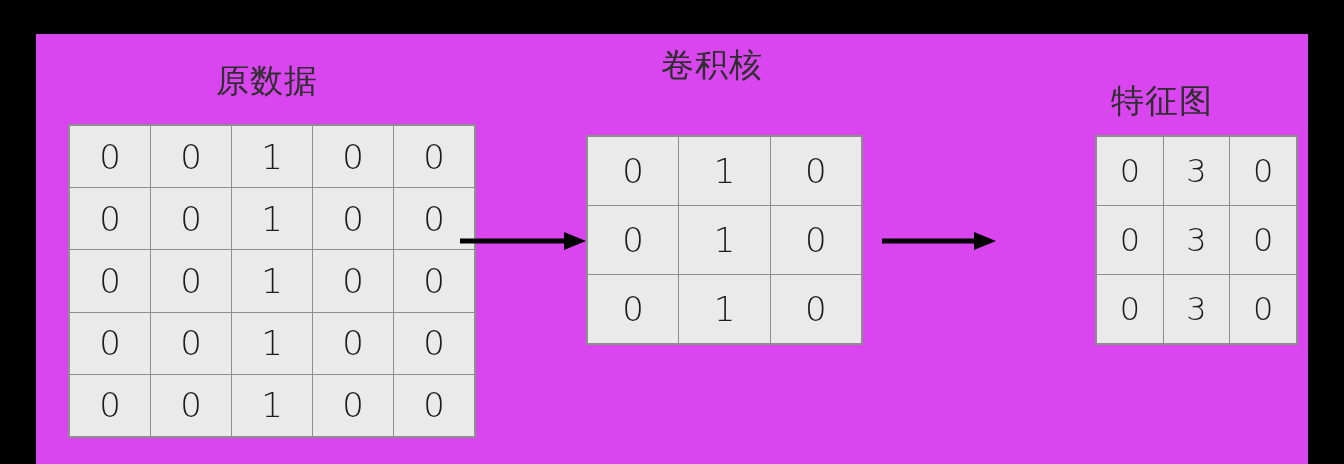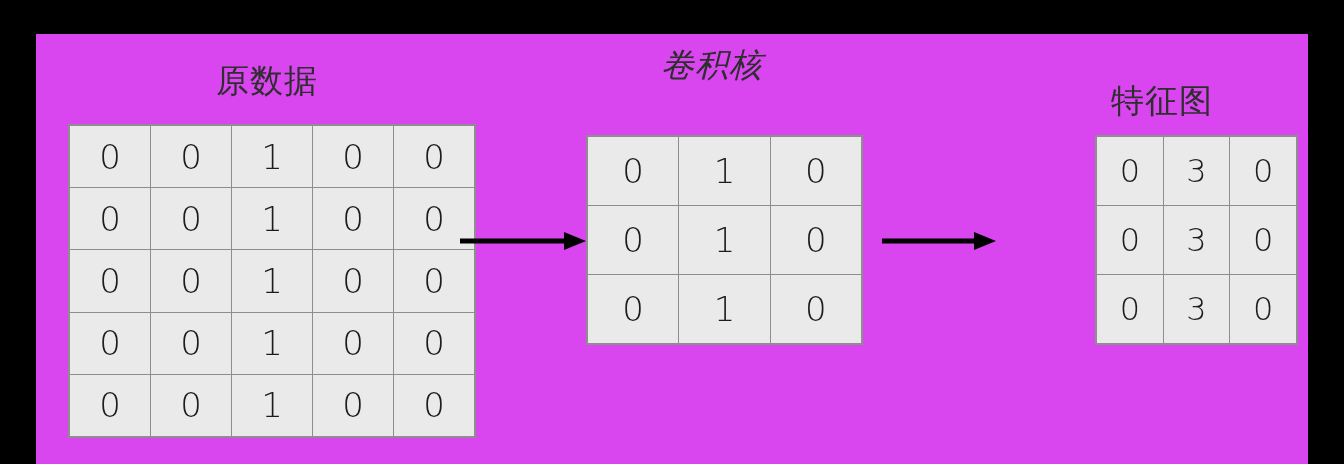--- a/index.html
+++ b/index.html
@@ -63,21 +63,21 @@
   #input-matrix .matrix-grid {
     top: 62px; left: 16px;
     width: 404px; height: 310px;
     grid-template-columns: repeat(5, 1fr);
     grid-template-rows: repeat(5, 1fr);
   }
   #input-matrix .matrix-cell { font-size: 34px; }
 
   
   #kernel-matrix { left: 516px; top: 12px; width: 320px; }
-  #kernel-matrix .matrix-title { top: 0px; font-style: italic; }
+  #kernel-matrix .matrix-title { top: 0px; }
   #kernel-matrix .matrix-grid {
     top: 89px; left: 34px;
     width: 273px; height: 206px;
     grid-template-columns: repeat(3, 1fr);
     grid-template-rows: repeat(3, 1fr);
   }
   #kernel-matrix .matrix-cell { font-size: 34px; }
 
   
   #feature-matrix { left: 1024px; top: 12px; width: 248px; }

